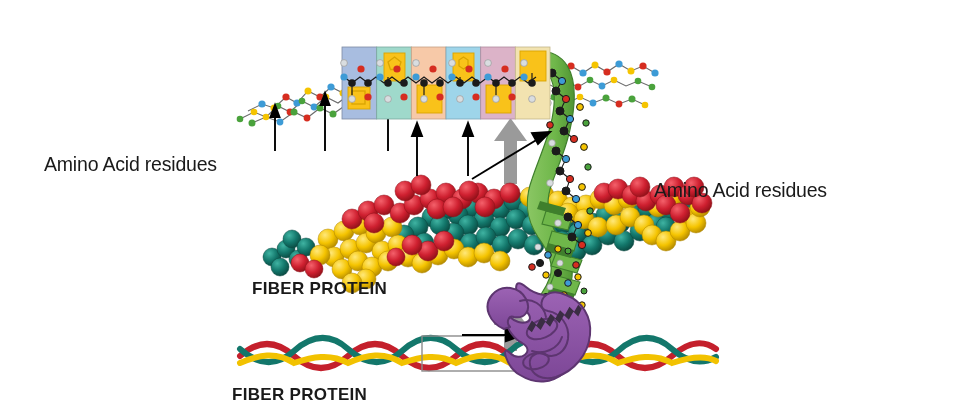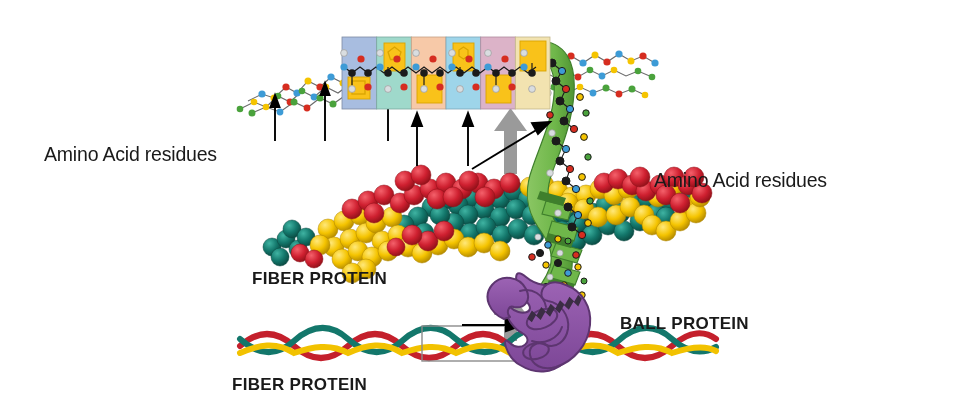--- a/index.html
+++ b/index.html
@@ -3,21 +3,21 @@
 <meta charset="utf-8">
 <style>
   html,body{margin:0;padding:0;background:#ffffff;}
   body{width:960px;height:416px;position:relative;overflow:hidden;
        font-family:"Liberation Sans", sans-serif;}
   .stage{position:absolute;inset:0;}
   svg.layer{position:absolute;left:0;top:0;width:960px;height:416px;}
   .lbl{position:absolute;color:#1a1a1a;white-space:nowrap;}
   .lbl-amino{font-size:19.5px;font-weight:400;letter-spacing:-0.2px;}
   .lbl-caps{font-size:17px;font-weight:700;letter-spacing:0.3px;}
-  #panel-left,#panel-right{position:absolute;top:1px;height:330px;}
+  #panel-left,#panel-right{position:absolute;top:11px;height:330px;}
   #panel-left{left:0;width:560px;}
   #panel-right{left:560px;width:400px;}
 </style>
 </head>
 <body>
 
 <div class="stage">
 
   <div id="panel-left">
     <svg class="layer" viewBox="0 0 560 416">
@@ -558,16 +558,15 @@
         </g>
 
         <g fill="#3b2d44">
           <path d="M806,310 l7,-6 l3,6 l7,-6 l3,6 l7,-6 l3,6 l7,-6 l3,6 l7,-6 l3,6 l6,-5 l2,5
                    l-6,6 l-3,-6 l-7,6 l-3,-6 l-7,6 l-3,-6 l-7,6 l-3,-6 l-7,6 l-3,-6 l-6,5 z" transform="rotate(-20 828 310)"></path>
         </g>
       </g>
     </svg>
 
     <div class="lbl lbl-amino" style="left:94px;top:168px;">Amino Acid residues</div>
-    <div class="lbl lbl-caps" style="left:60px;top:313px;">BALL PROTEIN</div>
   </div>
 
 </div>
 
 </body></html>

